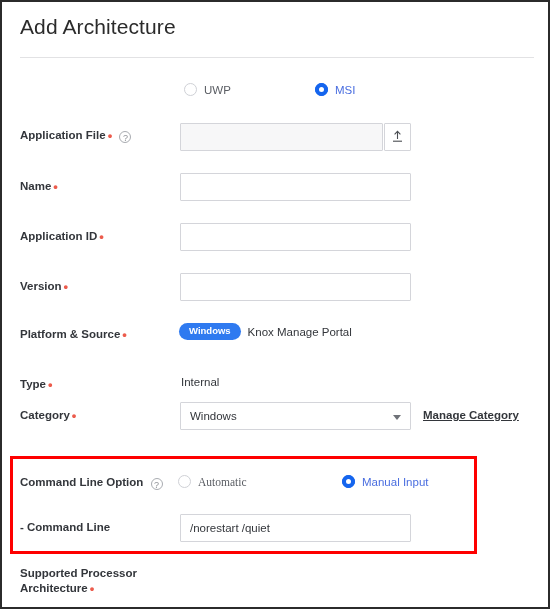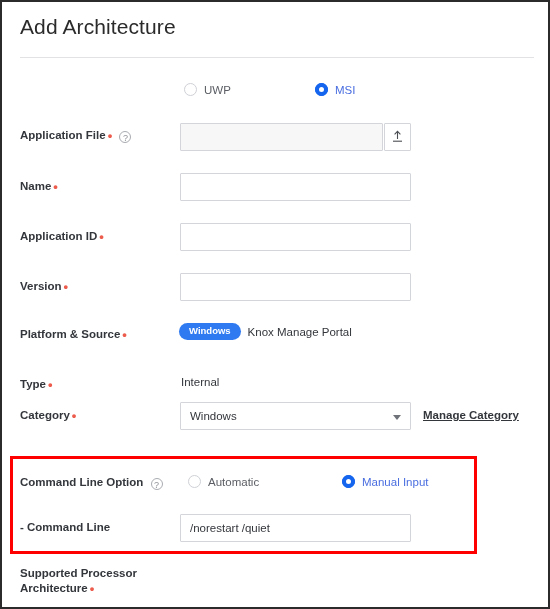--- a/index.html
+++ b/index.html
@@ -324,21 +324,21 @@
         <span class="caret"></span>
       </div>
       <div class="link" style="left:421px; top:7px;">Manage Category</div>
     </div>
 
     <div class="row" style="top:473px;">
       <div class="label">
         <span>Command Line Option</span>
         <span class="help-icon">?</span>
       </div>
-      <div class="radio-group" style="left:186px;">
+      <div class="radio-group" style="left:176px;font-family:Liberation Serif, serif;">
         <span class="radio"></span>
         <span class="radio-label">Automatic</span>
       </div>
       <div class="radio-group" style="left:328px;padding-left:12px;">
         <span class="radio checked"></span>
         <span class="radio-label selected">Manual Input</span>
       </div>
     </div>
 
     <div class="row" style="top:512px;">

